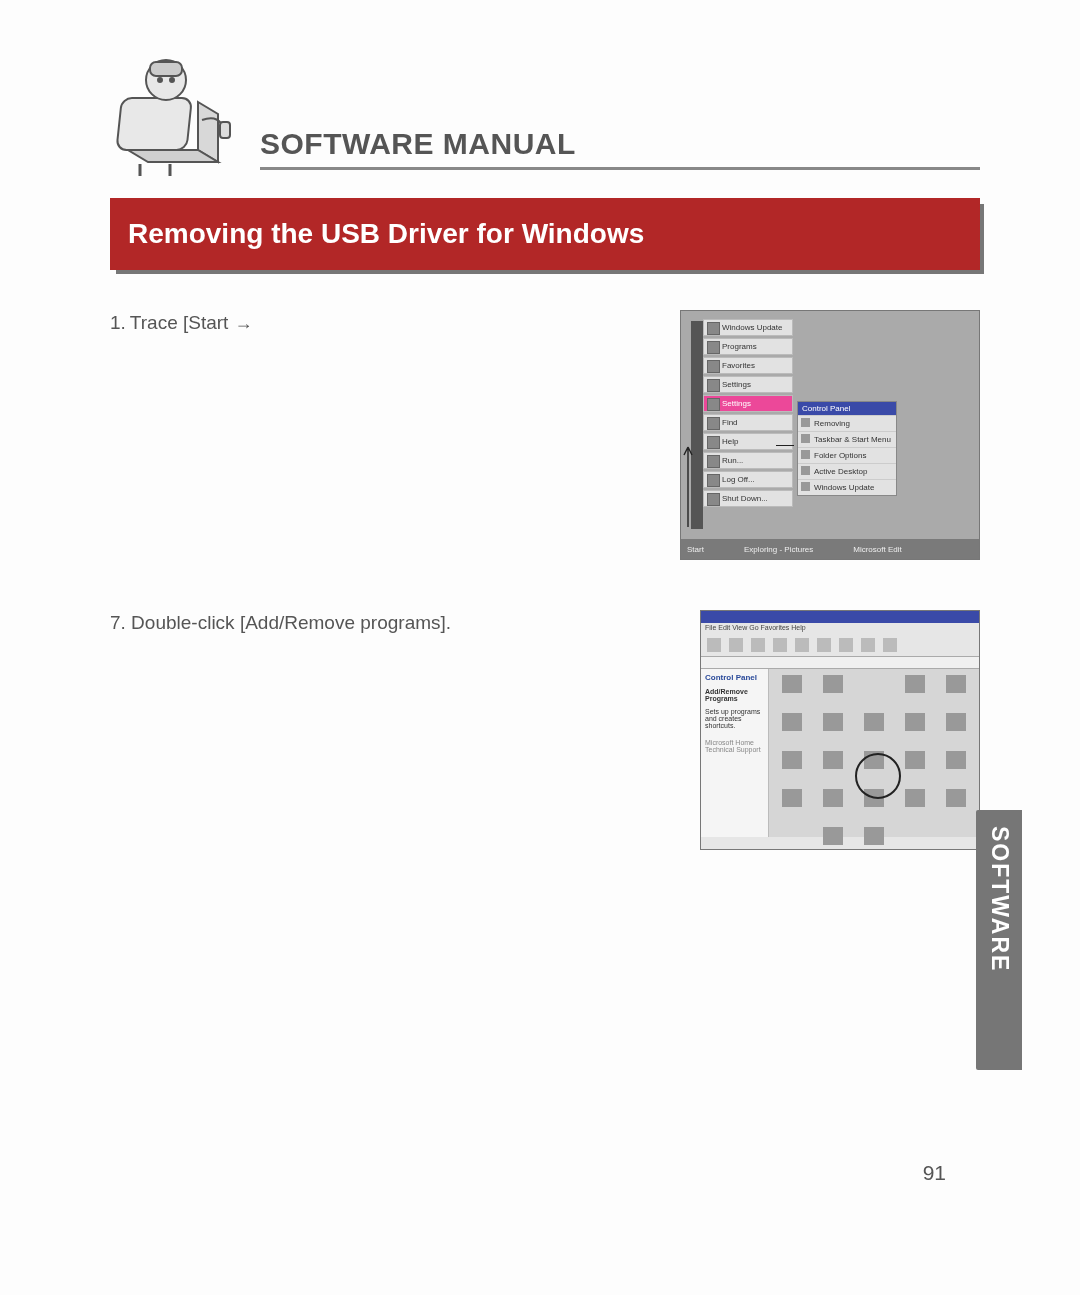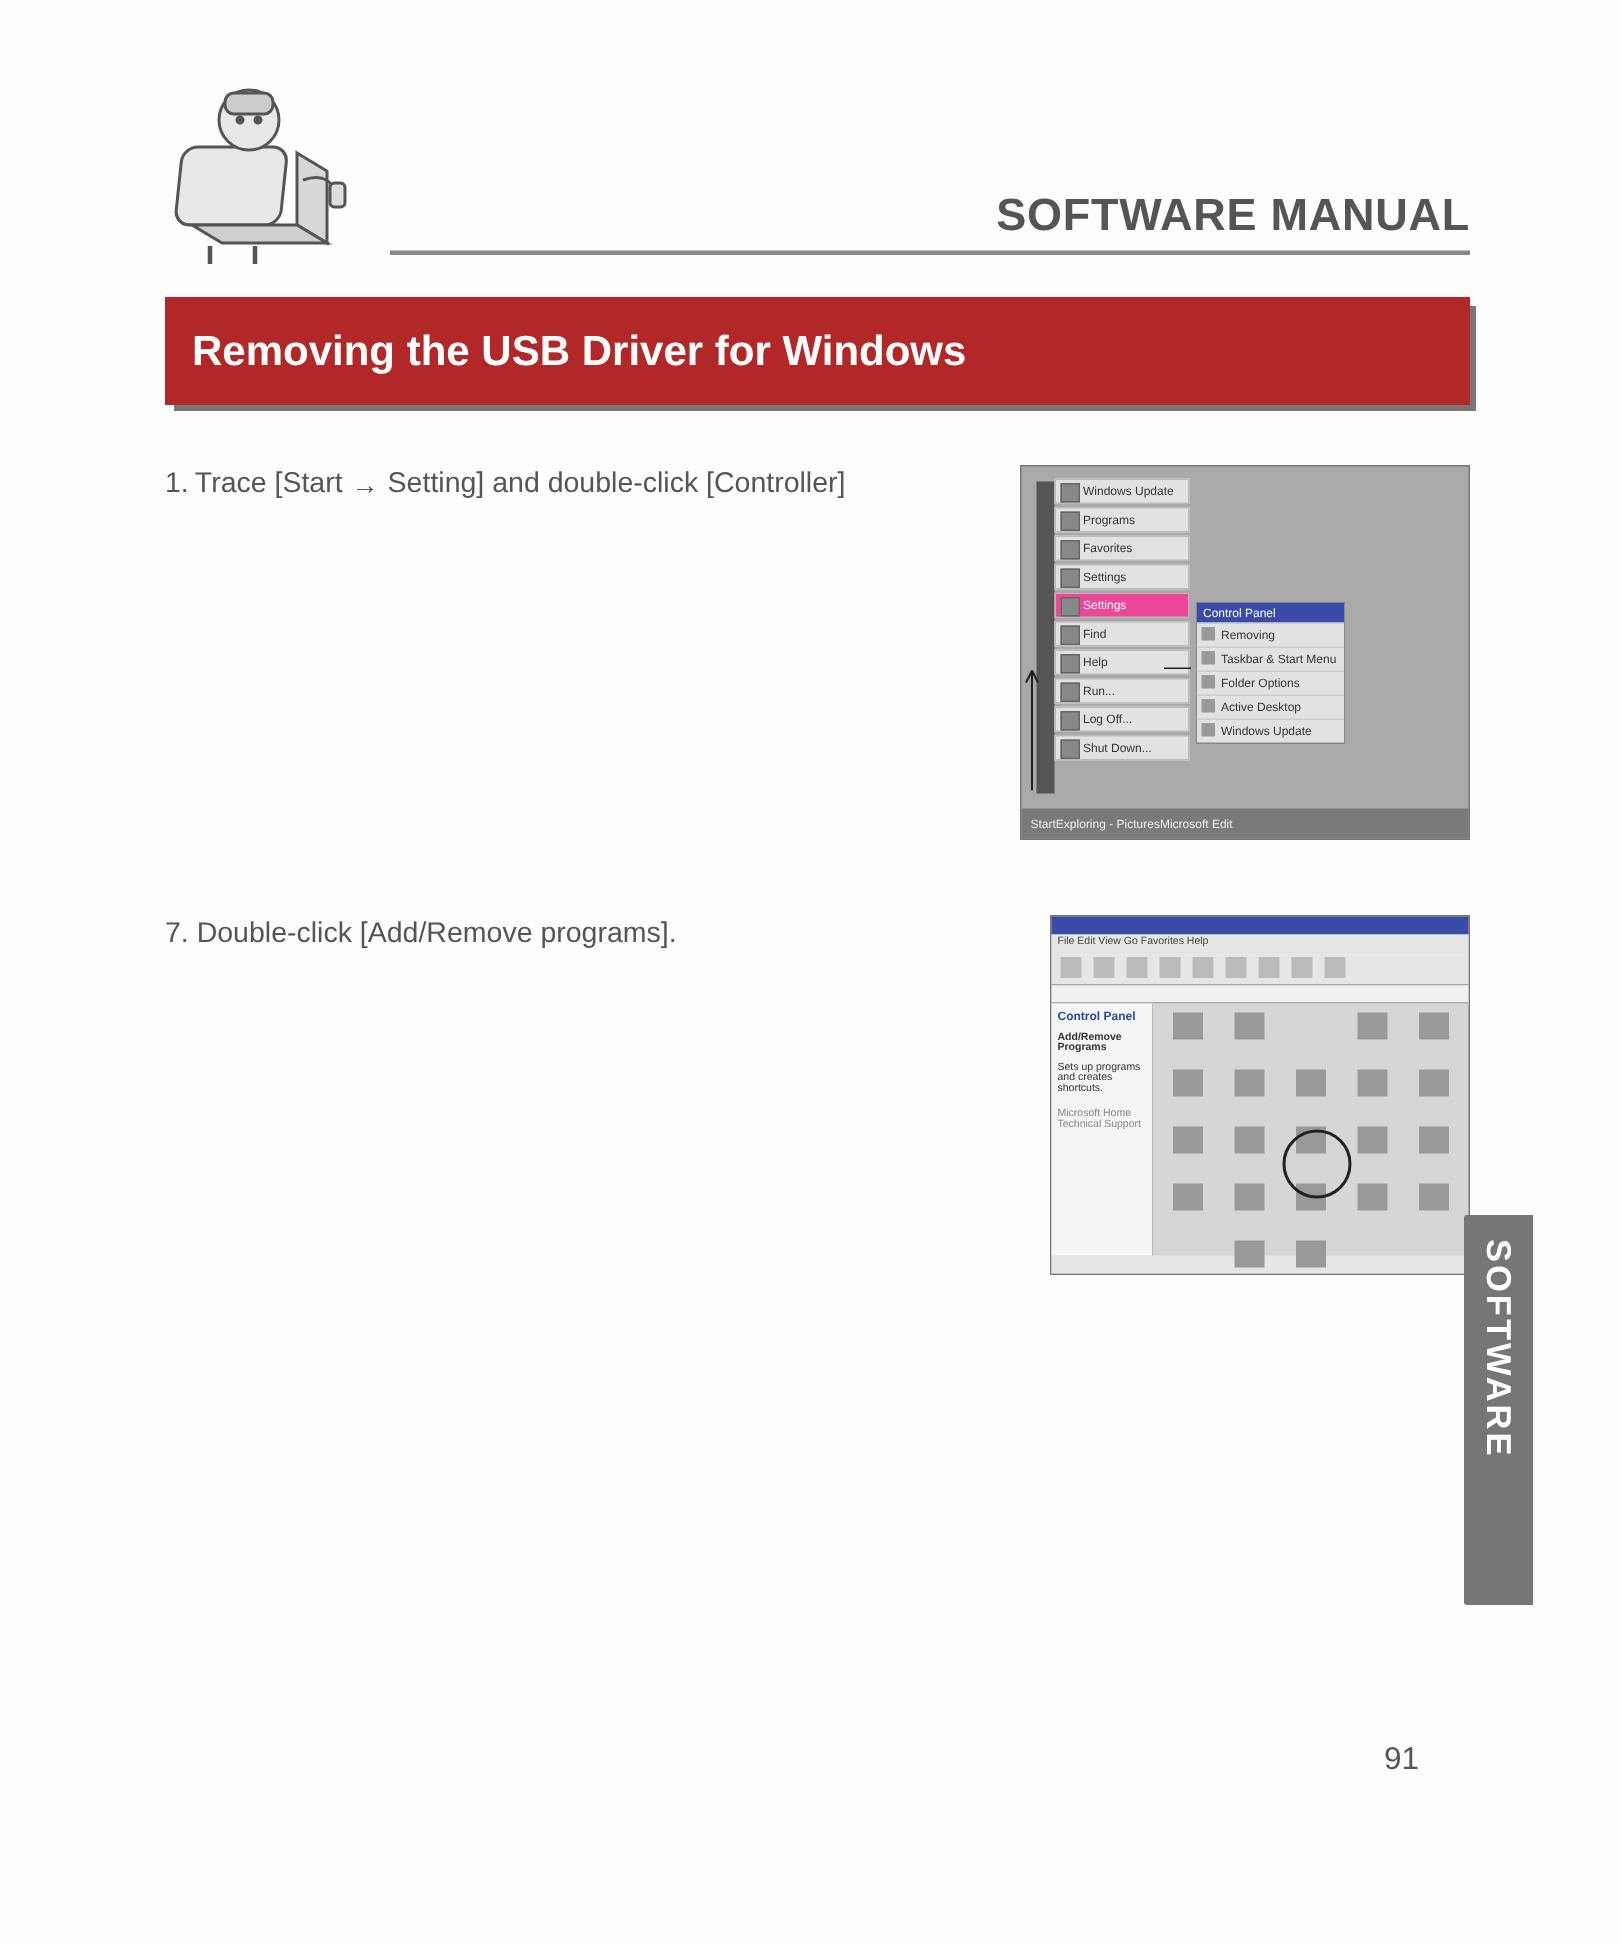--- a/index.html
+++ b/index.html
@@ -23,21 +23,20 @@
     gap: 20px;
   }
   .mascot {
     width: 130px;
     height: 140px;
     flex: 0 0 auto;
   }
   .title-box {
     flex: 1;
     padding-bottom: 10px;
-    text-align: right;
   }
   .manual-title {
     font-size: 30px;
     font-weight: 700;
     letter-spacing: 0.5px;
     color: #555;
   }
   .title-rule {
     height: 3px;
     background: #888;
@@ -105,20 +104,21 @@
   }
   .s1-bar {
     position: absolute;
     left: 0; right: 0; bottom: 0;
     height: 20px;
     background: #7a7a7a;
     font-size: 8px;
     color: #eee;
     display: flex;
     align-items: center;
+    gap: 40px;
     padding-left: 6px;
   }
   .s1-col {
     position: absolute;
     left: 22px; top: 8px;
     width: 90px;
     display: flex;
     flex-direction: column;
     gap: 2px;
   }
@@ -244,21 +244,20 @@
     </div>
   </div>
 
   <div class="content">
 
     <div class="step">
       <div class="step-text">
         <span>1.</span>
         <span>Trace [Start</span>
         <span class="arrow">→</span>
-        <span>Setting] and double-click [Controller]</span>
       </div>
       <div class="shot shot1">
         <div class="s1-left"></div>
         <svg class="s1-arrow" viewBox="0 0 10 90">
             <path d="M5 90 V10 M5 10 l-4 8 M5 10 l4 8" stroke="#222" stroke-width="1.4" fill="none"></path>
           </svg>
         <div class="s1-col">
           <div class="s1-item">Windows Update</div>
           <div class="s1-item">Programs</div>
           <div class="s1-item">Favorites</div>

